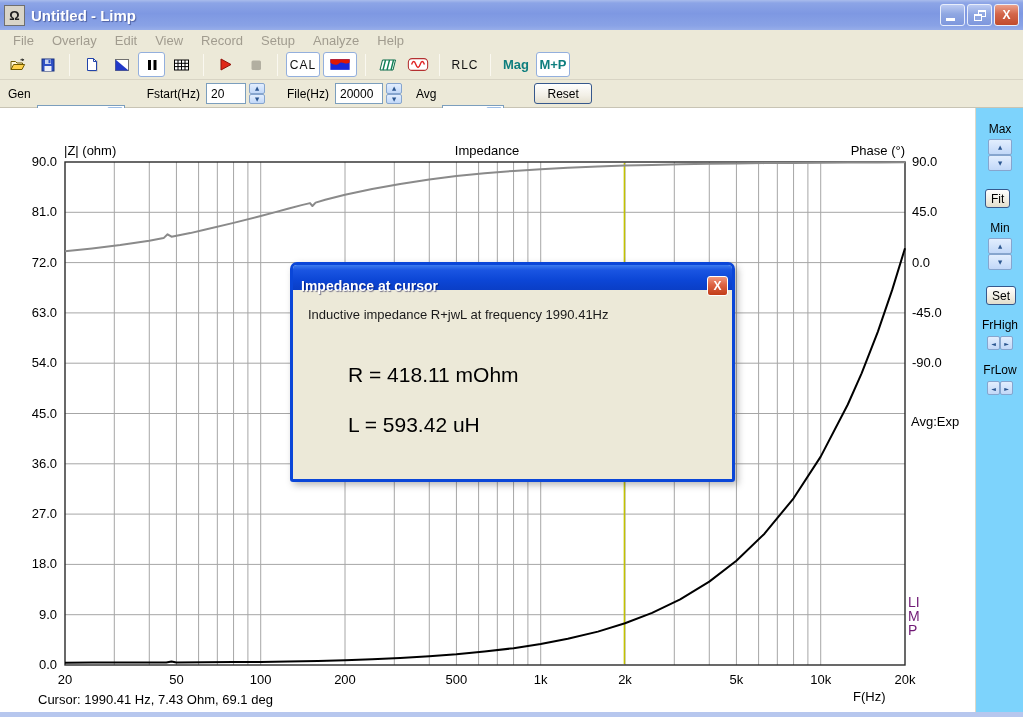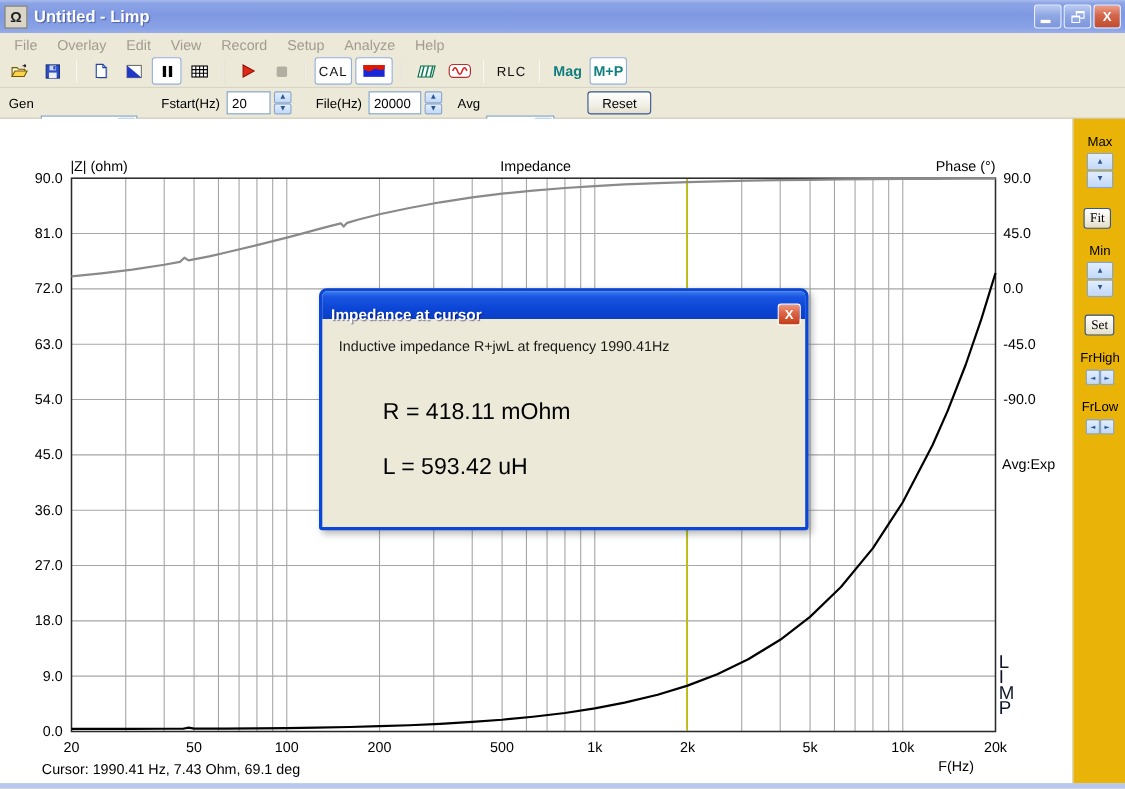--- a/index.html
+++ b/index.html
@@ -76,32 +76,32 @@
     height:21px; padding:0 12px; border:1px solid #36588C; border-radius:3px;
     background:linear-gradient(180deg,#FFFFFF,#F2EFE6 60%,#E4E0D0); font-size:12px;
     font-family:"Liberation Sans",sans-serif; color:#000;
   }
   .gap22 { width:22px; } .gap14 { width:14px; } .gap30 { width:30px; }
   
   .chartarea { position:absolute; left:0; top:108px; width:975px; height:604px; background:#fff; }
   #plot-svg { position:absolute; left:0; top:0; }
   svg text { font-family:"Liberation Sans",sans-serif; font-size:13px; fill:#000; }
   .clabel { position:absolute; font-size:13px; color:#000; white-space:nowrap; }
-  .limp { position:absolute; width:12px; font-size:17px; line-height:14px; word-break:break-all; color:#0f172a; }
+  .limp { position:absolute; width:12px; font-size:14px; line-height:14px; word-break:break-all; color:#701a75; }
   
   .sidepanel {
     position:absolute; left:975px; top:108px; width:48px; height:604px;
-    background:#eab308; border-left:1px solid #DDD9C9;
+    background:#7dd3fc; border-left:1px solid #DDD9C9;
   }
   .sp-label { position:absolute; width:48px; text-align:center; font-size:12px; color:#000; }
   .vspin2 { position:absolute; left:12px; width:24px; height:32px; display:flex; flex-direction:column; }
   .spbtn {
     position:absolute; height:19px; padding:0 5px; border:1px solid #36588C; border-radius:3px;
     background:linear-gradient(180deg,#FFFFFF,#F0EDE2 60%,#E2DECC); font-size:12px;
-    font-family:Liberation Serif, serif;
+    font-family:Liberation Sans, sans-serif;
   }
   .hspin { position:absolute; left:11px; width:26px; height:14px; display:flex; }
   .hspin span {
     flex:1; display:flex; align-items:center; justify-content:center;
     background:linear-gradient(180deg,#E2EEFE,#C2D8F8); border:1px solid #86A5CE; border-radius:2px;
     color:#2C5791; font-size:6px; font-family:"DejaVu Sans",sans-serif;
   }
   
   .dialog {
     position:absolute; left:290px; top:262px; width:445px; height:220px;

